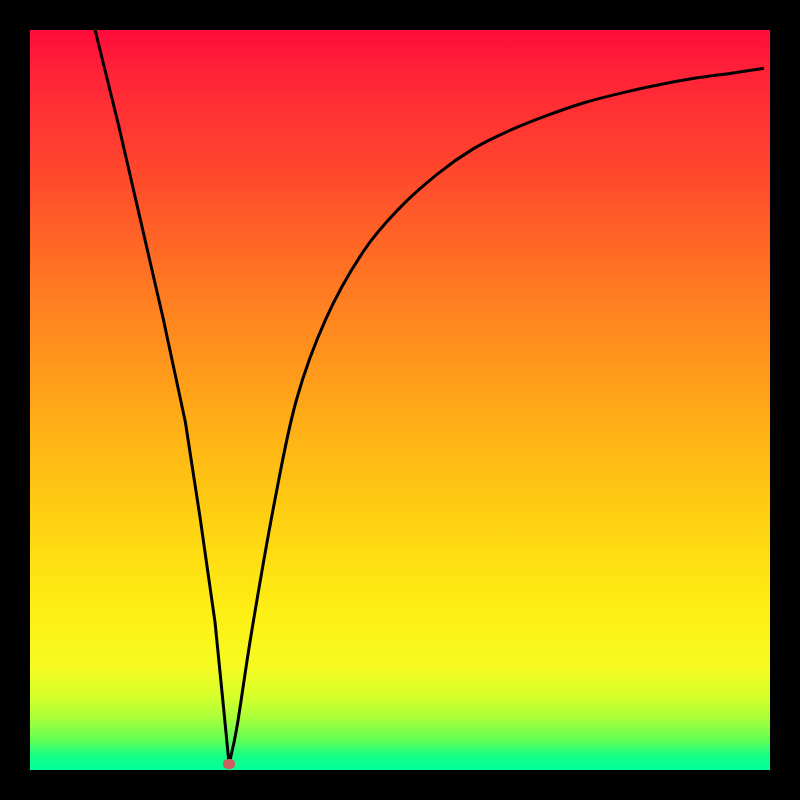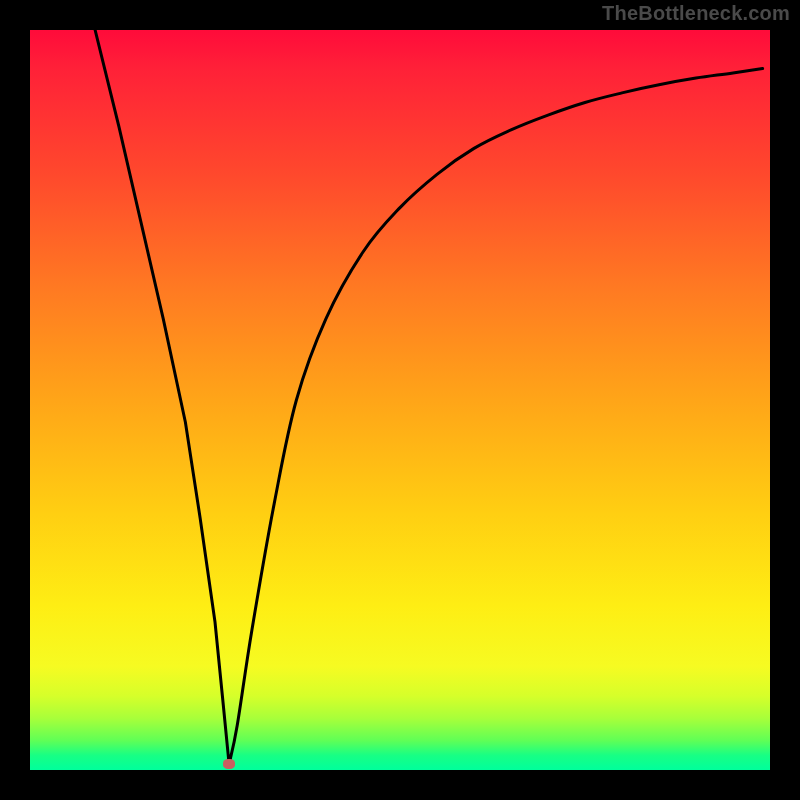--- a/index.html
+++ b/index.html
@@ -63,21 +63,20 @@
     height: 10px;
     border-radius: 5px / 4px;
     background: #c86060;
     transform: translate(-50%, -50%);
   }
 </style>
 </head>
 <body>
 
 <div class="frame">
-  <div class="watermark">TheBottleneck.com</div>
 
   <div class="plot-area">
     <svg class="curve" viewBox="0 0 740 740" preserveAspectRatio="none">
       <path id="curve-path" fill="none" stroke="#000000" stroke-width="3" stroke-linecap="round" d="M 65.1 0.0 L 88.8 96.2 L 111.0 192.4 L 133.2 288.6 L 155.4 392.2 L 170.2 488.4 L 185.0 592.0 L 192.4 666.0 L 199.1 734.1 L 199.1 734.1C 200.5 727.2, 203.1 719.8, 207.2 695.6 C 211.3 671.4, 215.3 639.4, 222.0 599.4 C 228.7 559.4, 236.2 514.9, 244.2 473.6 C 252.2 432.3, 257.1 403.3, 266.4 370.0 C 275.7 336.7, 284.0 315.2, 296.0 288.6 C 308.0 262.0, 319.7 242.0, 333.0 222.0 C 346.3 202.0, 356.7 191.6, 370.0 177.6 C 383.3 163.6, 393.7 155.0, 407.0 144.3 C 420.3 133.6, 430.7 126.4, 444.0 118.4 C 457.3 110.4, 467.7 105.9, 481.0 99.9 C 494.3 93.9, 504.7 90.0, 518.0 85.1 C 531.3 80.2, 541.7 76.5, 555.0 72.5 C 568.3 68.5, 578.7 66.1, 592.0 62.9 C 605.3 59.7, 615.7 57.4, 629.0 54.8 C 642.3 52.1, 652.7 50.2, 666.0 48.1 C 679.3 46.0, 691.0 44.7, 703.0 42.9 C 715.0 41.2, 727.3 39.3, 732.6 38.5"></path>
     </svg>
     <div id="min-dot" class="min-dot" style="left: 199px; top: 734px; background: rgb(200, 96, 96);"></div>
   </div>
 </div>
 
 </body></html>

